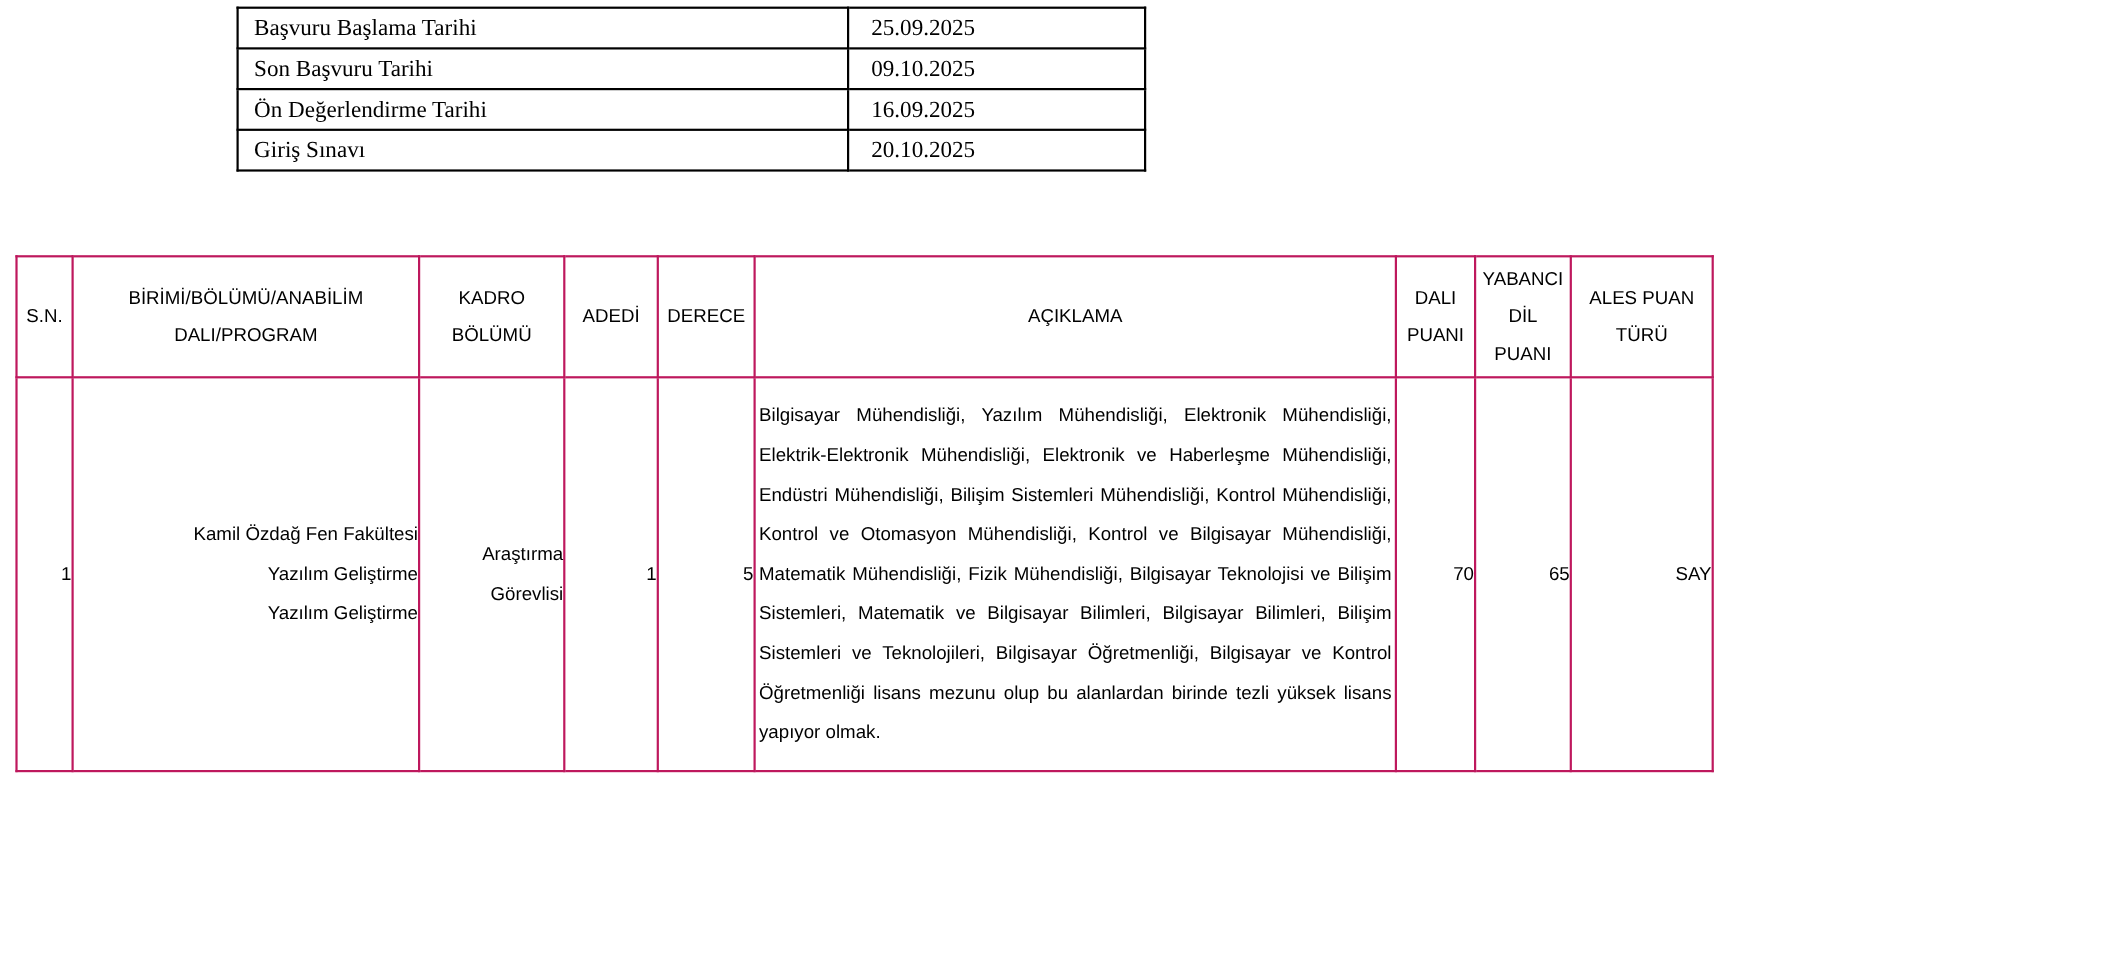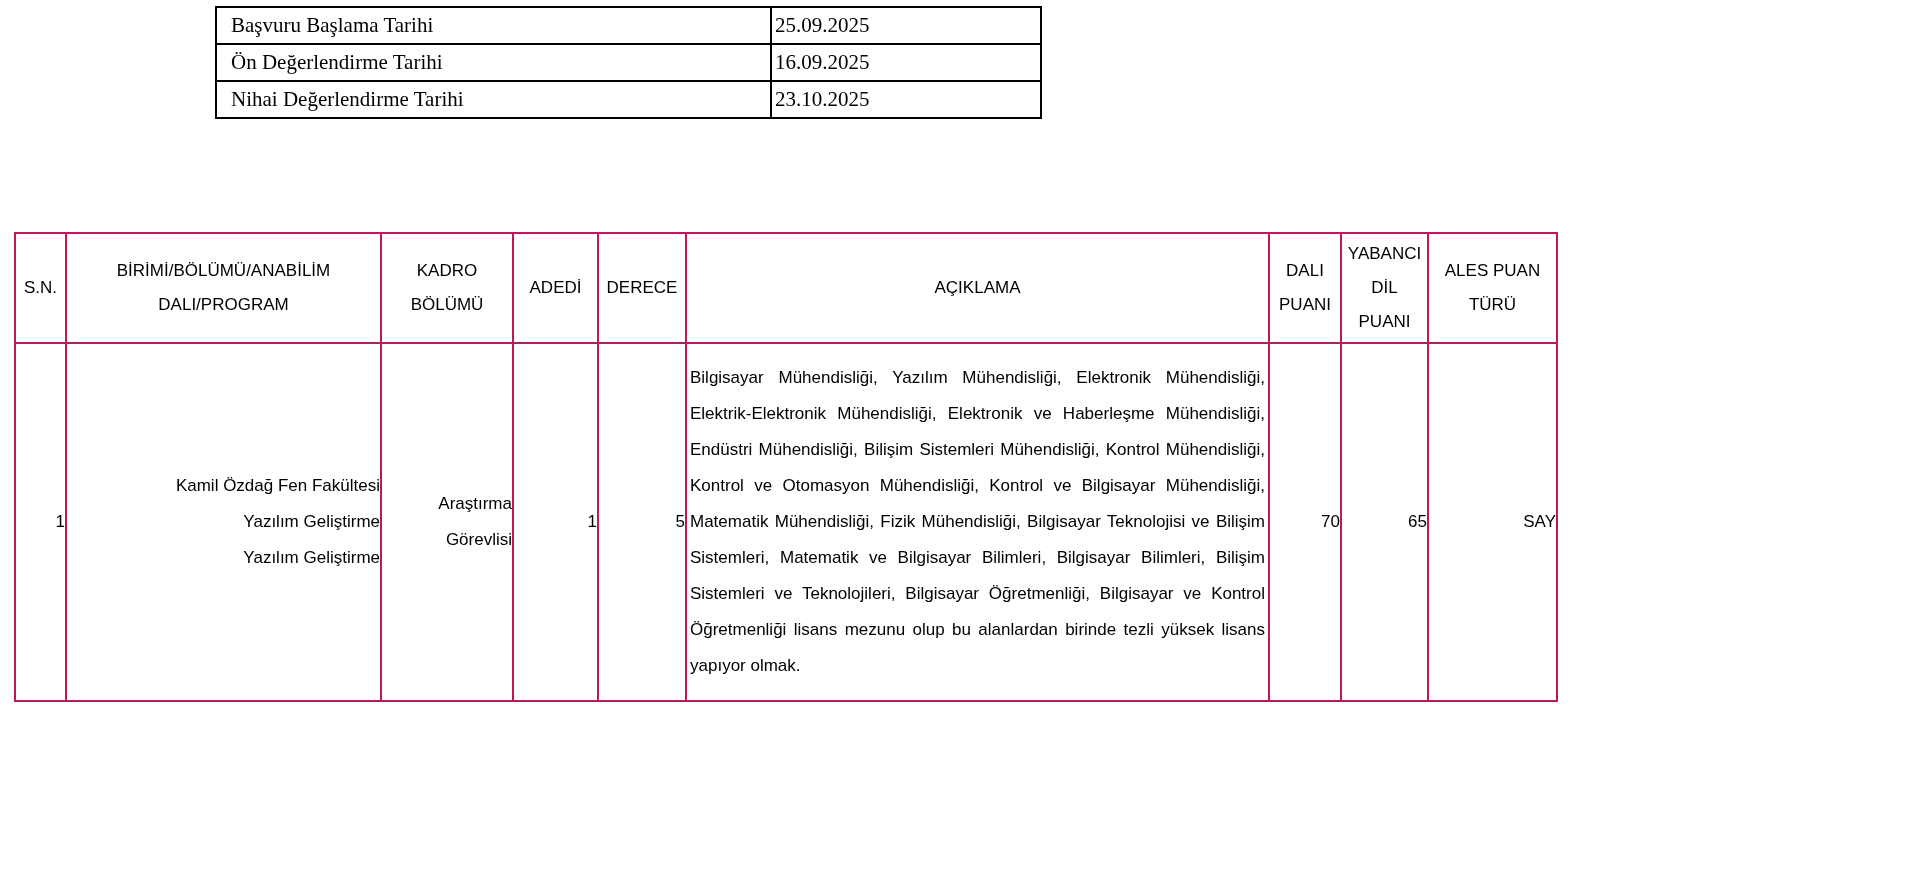--- a/index.html
+++ b/index.html
@@ -30,21 +30,21 @@
     font-size: 21px;
   }
   .dates-table td {
     border: 2px solid #000;
     height: 37px;
     vertical-align: middle;
     white-space: nowrap;
     overflow: hidden;
   }
   .dates-table .label-cell { width: 555px; padding-left: 14px; }
-  .dates-table .value-cell { width: 270px; padding-left: 3px; }
+  .dates-table .value-cell { width: 270px; padding-left: 20px; }
 
   
   .results-note {
     position: absolute;
     left: 90px;
     top: 198px;
     font-family: "Liberation Serif", serif;
     font-size: 21px;
     white-space: nowrap;
   }
@@ -88,26 +88,30 @@
 
 <div class="page">
 
   <table class="dates-table">
     <tbody>
       <tr>
         <td class="label-cell">Başvuru Başlama Tarihi</td>
         <td class="value-cell">25.09.2025</td>
       </tr>
       <tr>
+        <td class="label-cell">Son Başvuru Tarihi</td>
+        <td class="value-cell">09.10.2025</td>
+      </tr>
+      <tr>
         <td class="label-cell">Ön Değerlendirme Tarihi</td>
         <td class="value-cell">16.09.2025</td>
       </tr>
       <tr>
-        <td class="label-cell">Nihai Değerlendirme Tarihi</td>
-        <td class="value-cell">23.10.2025</td>
+        <td class="label-cell">Giriş Sınavı</td>
+        <td class="value-cell">20.10.2025</td>
       </tr>
     </tbody>
   </table>
 
 
   <table class="positions-table">
     <colgroup>
       <col style="width:51px">
       <col style="width:315px">
       <col style="width:132px">

